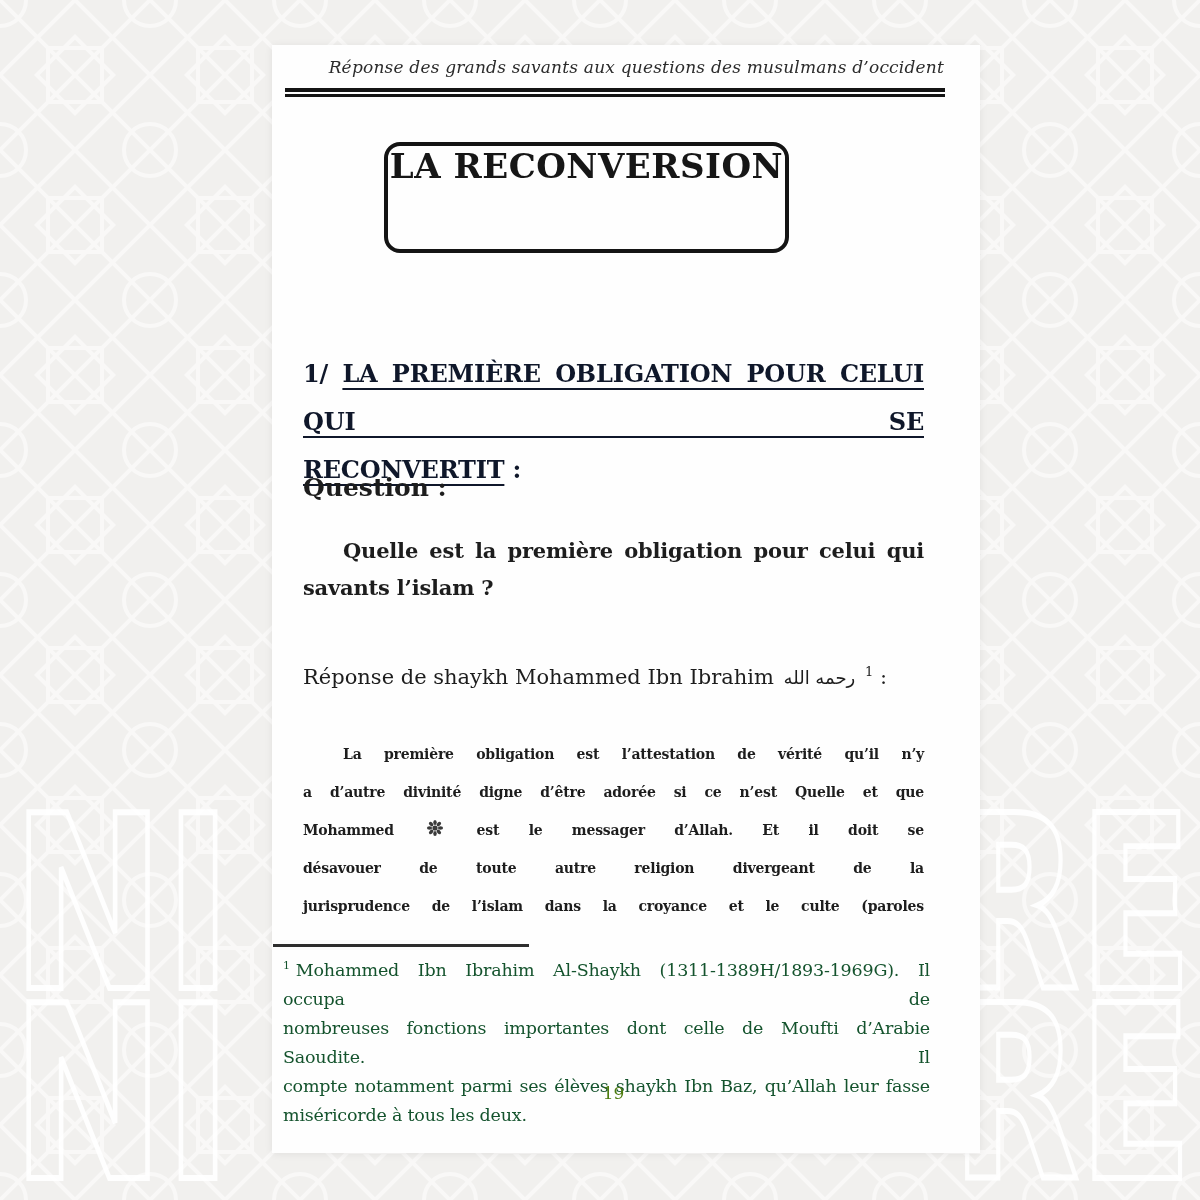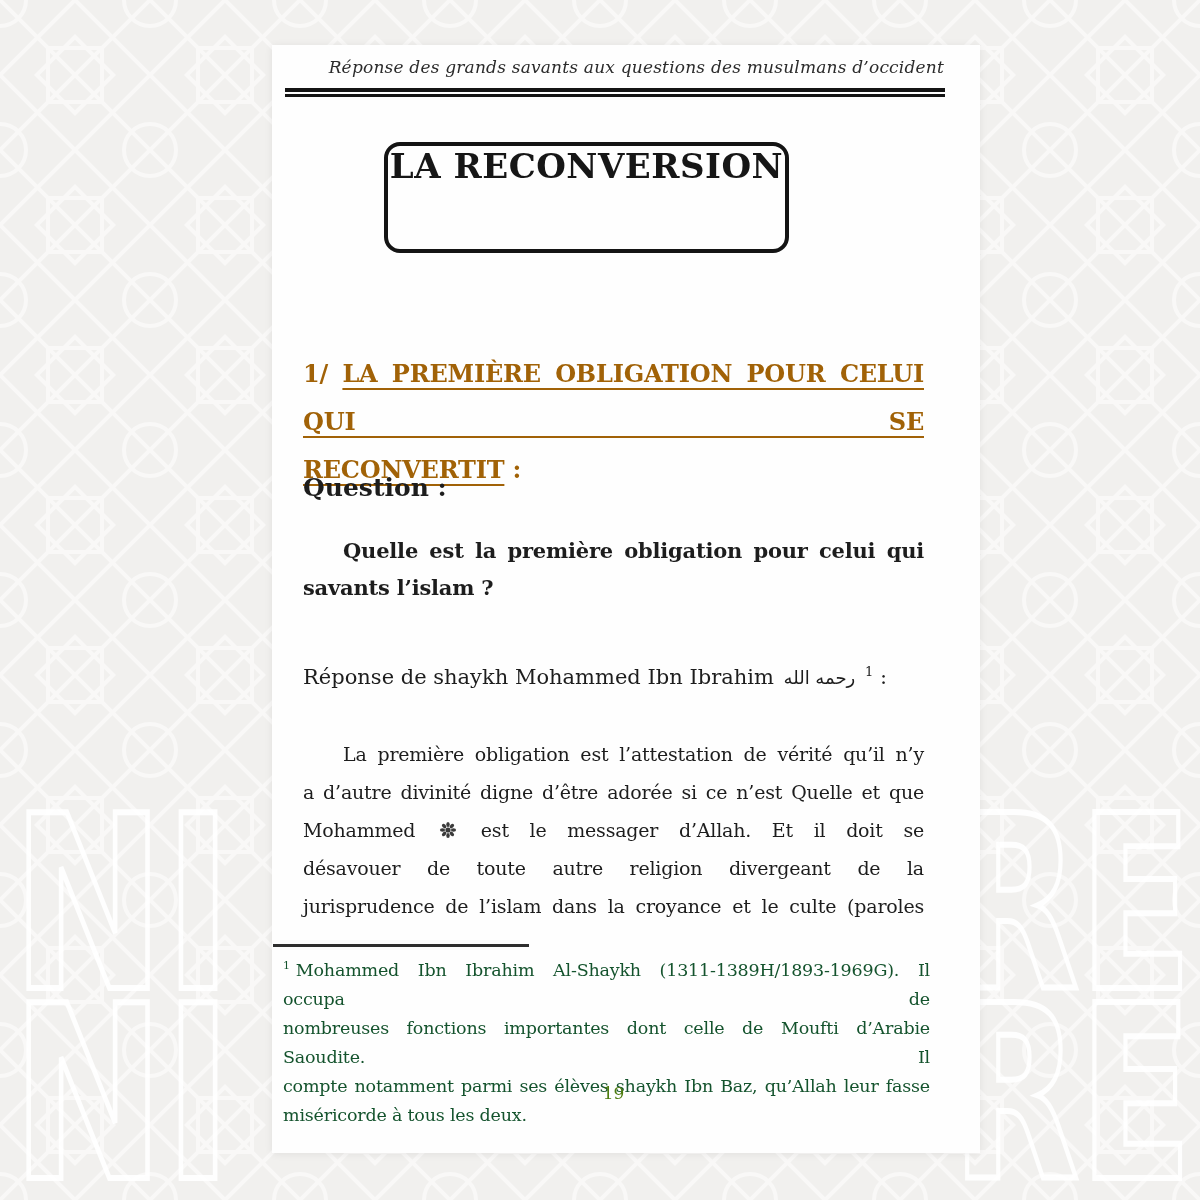--- a/index.html
+++ b/index.html
@@ -57,21 +57,21 @@
     white-space: nowrap;
   }
   .section-heading {
     position: absolute;
     left: 31px; top: 305px;
     width: 621px;
     font-weight: bold;
     font-size: 24px;
     line-height: 48px;
     letter-spacing: -0.2px;
-    color: #a16207;
+    color: #0f172a;
   }
   .jline { text-align: justify; text-align-last: justify; }
   .u {
     text-decoration: underline;
     text-decoration-thickness: 2px;
     text-underline-offset: 6px;
   }
   .question-label {
     position: absolute;
     left: 31px; top: 428px;
@@ -102,24 +102,25 @@
     font-size: 18px;
     direction: rtl;
     unicode-bidi: isolate;
     padding: 0 3px;
   }
   .fn-ref { font-size: 13px; vertical-align: super; line-height: 0; }
   .answer-para {
     position: absolute;
     left: 31px; top: 690px;
     width: 621px;
-    font-size: 19px;
+    font-size: 14px;
     line-height: 38px;
     letter-spacing: -0.2px;
     color: #1d1d1d;
+    font-weight: bold;
   }
   .saw-icon {
     display: inline-block;
     width: 20px; height: 20px;
     vertical-align: -3px;
     margin: 0 2px;
   }
   .footnote-separator {
     position: absolute;
     left: 1px; top: 899px;

